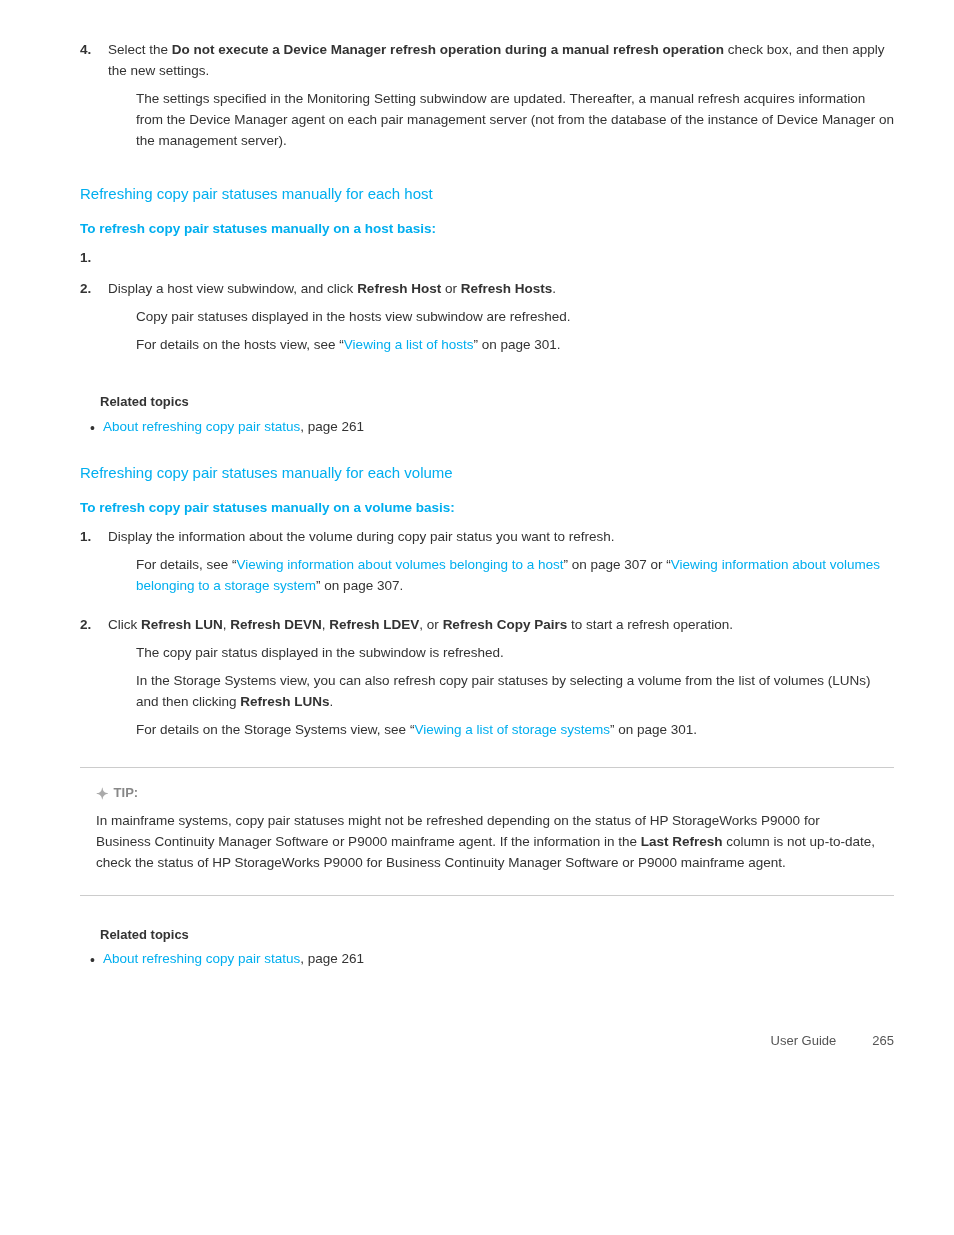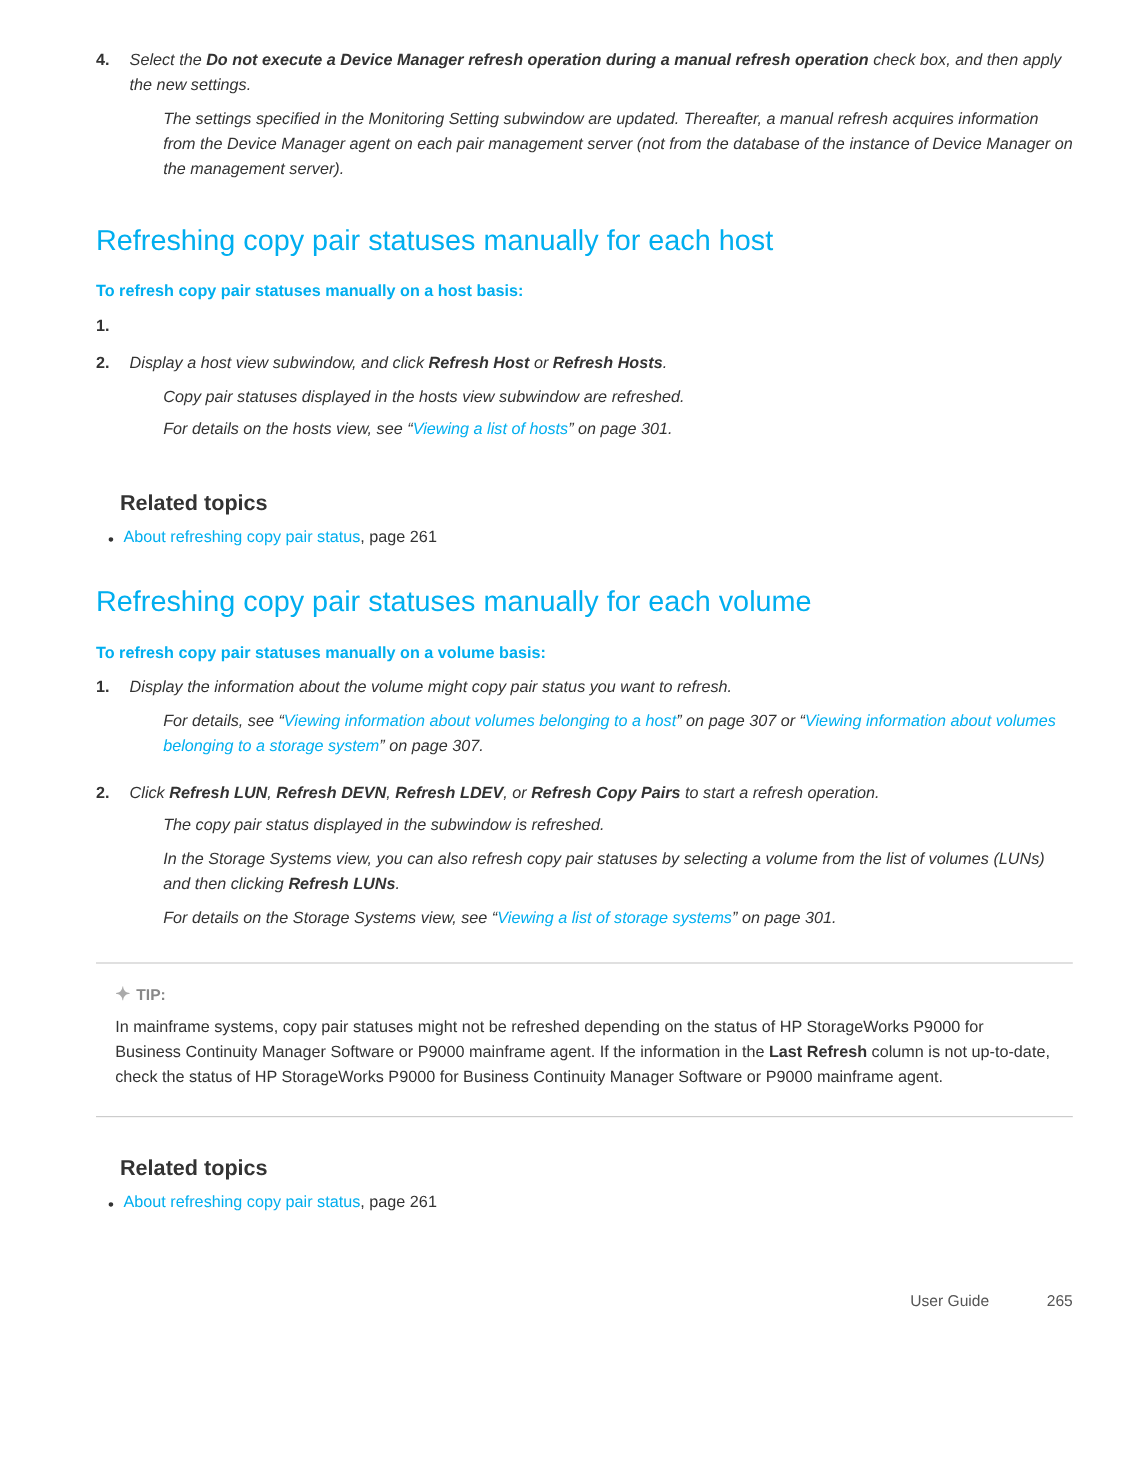--- a/index.html
+++ b/index.html
@@ -21,39 +21,38 @@
       display: flex;
       margin-bottom: 10px;
     }
     .step-num {
       font-weight: bold;
       min-width: 28px;
       color: #333;
     }
     .step-content {
       flex: 1;
-      font-style: italic;
     }
     .section-title {
       color: #00AEEF;
-      font-size: 24px;
+      font-size: 15px;
       font-weight: normal;
       margin: 22px 0 14px 0;
       border-bottom: none;
     }
     .sub-heading {
       color: #00AEEF;
       font-weight: bold;
       font-size: 13.5px;
       margin-bottom: 8px;
       margin-top: 4px;
     }
     .related-topics-heading {
       font-weight: bold;
-      font-size: 18px;
+      font-size: 13px;
       margin-top: 29px;
       margin-bottom: 4px;
       padding-left: 20px;
     }
     .bullet-item {
       display: flex;
       align-items: flex-start;
       margin-bottom: 2px;
       margin-left: 10px;
     }
@@ -91,21 +90,21 @@
       color: #aaa;
       font-size: 15px;
     }
     .footer {
       display: flex;
       justify-content: flex-end;
       align-items: center;
       margin-top: 60px;
       color: #555;
       font-size: 13px;
-      gap: 48px;
+      gap: 36px;
     }
     .footer-label {
       color: #555;
     }
     .footer-page {
       font-weight: normal;
     }
     p {
       margin-bottom: 7px;
     }
@@ -155,21 +154,21 @@
   </div>
 </div>
 
 <h2 class="section-title">Refreshing copy pair statuses manually for each volume</h2>
 
 <div class="sub-heading">To refresh copy pair statuses manually on a volume basis:</div>
 
 <div class="step-item">
   <div class="step-num">1.</div>
   <div class="step-content">
-    <p>Display the information about the volume might copy pair status you want to refresh.</p>
+    <p>Display the information about the volume during copy pair status you want to refresh.</p>
     <div class="indent-block">
       <p><span>For details, see “</span><a href="#">Viewing information about volumes belonging to a host</a><span>” on page 307 or “</span><a href="#">Viewing information about volumes belonging to a storage system</a><span>” on page 307.</span></p>
     </div>
   </div>
 </div>
 
 <div class="step-item">
   <div class="step-num">2.</div>
   <div class="step-content">
     <p><span>Click </span><b>Refresh LUN</b><span>, </span><b>Refresh DEVN</b><span>, </span><b>Refresh LDEV</b><span>, or </span><b>Refresh Copy Pairs</b><span> to start a refresh operation.</span></p>

